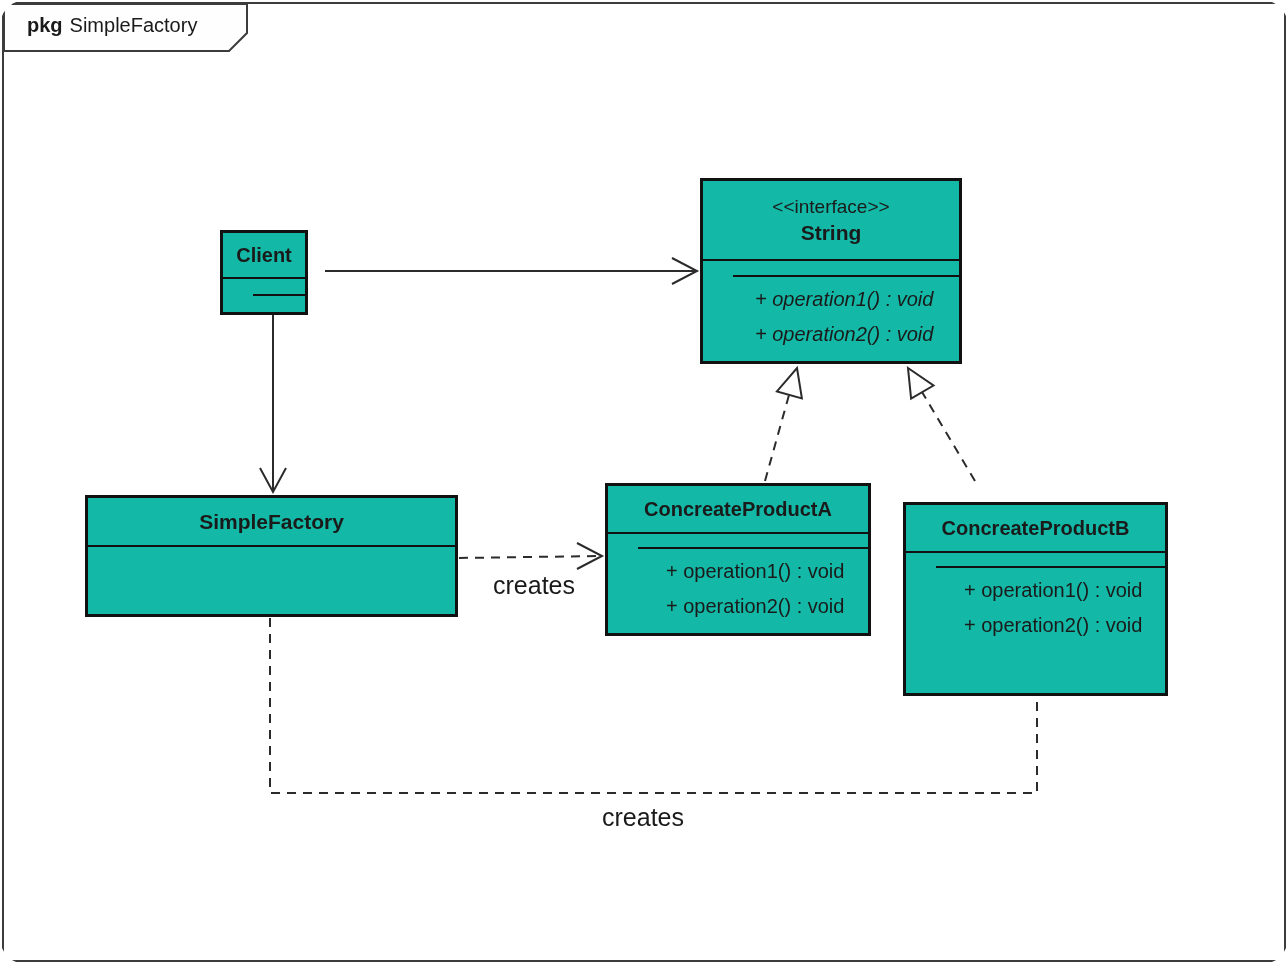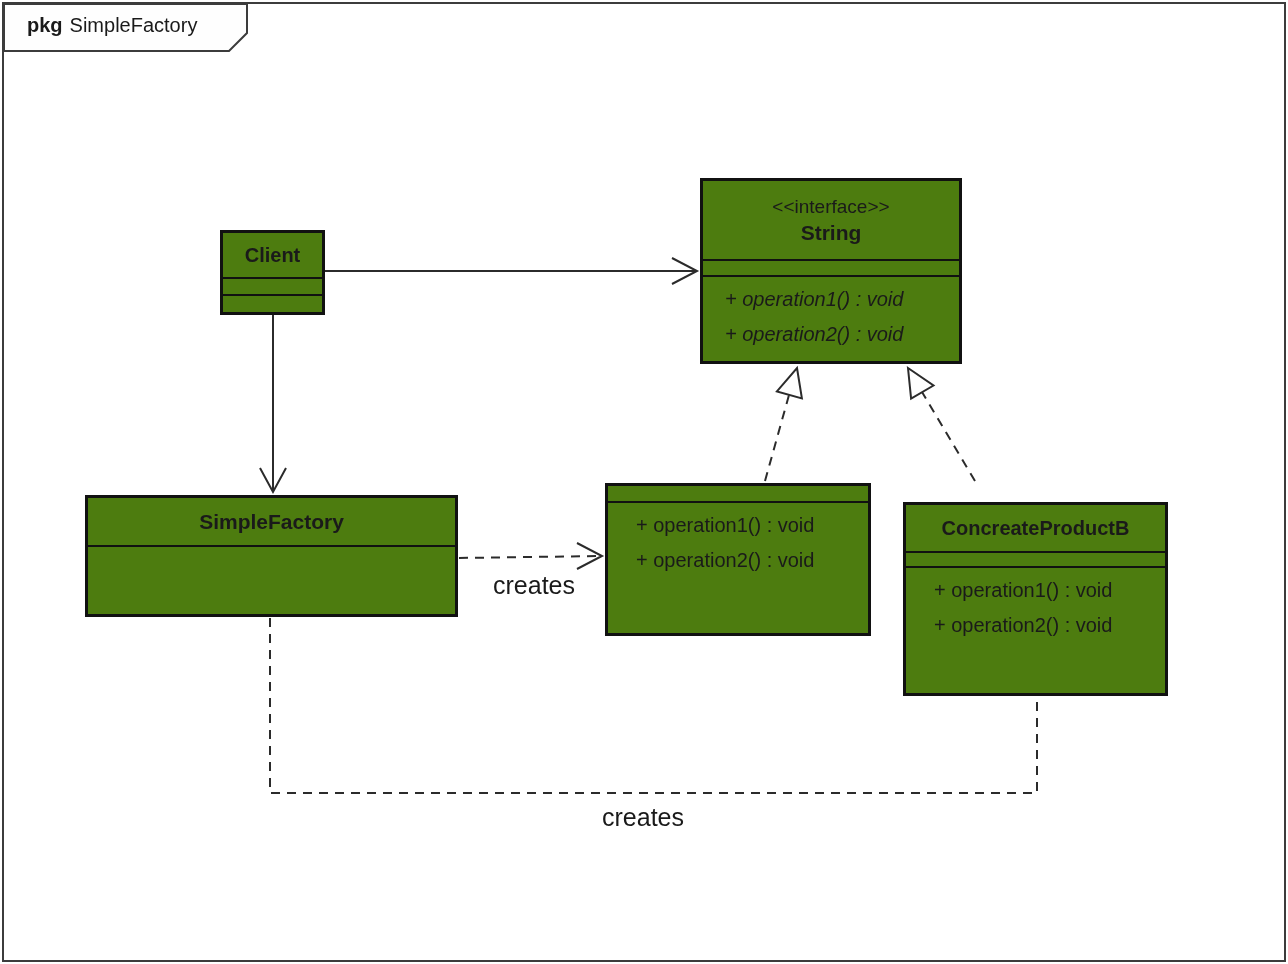--- a/index.html
+++ b/index.html
@@ -7,20 +7,21 @@
     padding: 0;
     background: #ffffff;
     font-family: "Liberation Sans", "DejaVu Sans", sans-serif;
   }
   .canvas {
     position: relative;
     width: 1288px;
     height: 964px;
     background: #ffffff;
     overflow: hidden;
+    border-radius: 26px;
   }
   .frame {
     position: absolute;
     inset: 2px;
     border: 2px solid #3c3c3c;
     box-sizing: border-box;
   }
   .connectors {
     position: absolute;
     left: 0; top: 0;
@@ -33,37 +34,37 @@
     top: 14px;
     font-size: 20px;
     color: #1a1a1a;
     white-space: nowrap;
   }
   .pkg-label .kw { font-weight: bold; margin-right: 7px; }
   .class-box {
     position: absolute;
     box-sizing: border-box;
     border: 3px solid #111111;
-    background: #4d7c0f;
+    background: #14b8a6;
     display: flex;
     flex-direction: column;
     color: #1a1a1a;
   }
   .compartment { box-sizing: border-box; flex: 0 0 auto; }
   .compartment + .compartment { border-top: 2px solid #111111; }
   .title-comp {
     display: flex;
     flex-direction: column;
     justify-content: center;
     align-items: center;
     text-align: center;
   }
   .cls-stereotype { font-size: 19px; font-weight: normal; line-height: 25px; }
   .cls-name { font-size: 20px; font-weight: bold; line-height: 28px; }
-  .ops-comp { flex: 1 1 auto; padding-top: 5px; }
+  .ops-comp { flex: 1 1 auto; padding-top: 5px; margin-left: 30px; }
   .op {
     font-size: 20px;
     line-height: 35px;
     white-space: nowrap;
   }
   .ops-italic .op { font-style: italic; }
   .op-underline { text-decoration: underline; line-height: 32px; }
   .edge-label {
     position: absolute;
     font-size: 25px;
@@ -98,21 +99,21 @@
     <polygon points="908,368 933.5,385.5 911.1,398.7" fill="#fefefe" stroke="#2b2b2b" stroke-width="2"></polygon>
 
     <path d="M270 618 V793 H1037 V645" fill="none" stroke="#2b2b2b" stroke-width="2" stroke-dasharray="9 7"></path>
     <path d="M1024 664 L1037 639 L1050 664" fill="none" stroke="#2b2b2b" stroke-width="2"></path>
   </svg>
 
   <div class="pkg-label">
     <span class="kw">pkg</span><span>SimpleFactory</span>
   </div>
 
-  <div class="class-box" style="left:220px; top:230px; width:105px; height:85px;">
+  <div class="class-box" style="left:220px; top:230px; width:88px; height:85px;">
     <div class="compartment title-comp" style="height:44px;">
       <div class="cls-name">Client</div>
     </div>
     <div class="compartment" style="height:17px;"></div>
     <div class="compartment ops-comp"></div>
   </div>
 
   <div class="class-box" style="left:700px; top:178px; width:262px; height:186px;">
     <div class="compartment title-comp" style="height:78px;">
       <div class="cls-stereotype">&lt;&lt;interface&gt;&gt;</div>
@@ -126,20 +127,23 @@
   </div>
 
   <div class="class-box" style="left:85px; top:495px; width:373px; height:122px;">
     <div class="compartment title-comp" style="height:47px;">
       <div class="cls-name" style="font-size:21px;">SimpleFactory</div>
     </div>
     <div class="compartment" style="height:15px;"></div>
   </div>
 
   <div class="class-box" style="left:605px; top:483px; width:266px; height:153px;">
+    <div class="compartment title-comp" style="height:46px;">
+      <div class="cls-name">ConcreateProductA</div>
+    </div>
     <div class="compartment" style="height:15px;"></div>
     <div class="compartment ops-comp" style="padding-left:28px;">
       <div class="op">+ operation1() : void</div>
       <div class="op">+ operation2() : void</div>
     </div>
   </div>
 
   <div class="class-box" style="left:903px; top:502px; width:265px; height:194px;">
     <div class="compartment title-comp" style="height:46px;">
       <div class="cls-name">ConcreateProductB</div>

